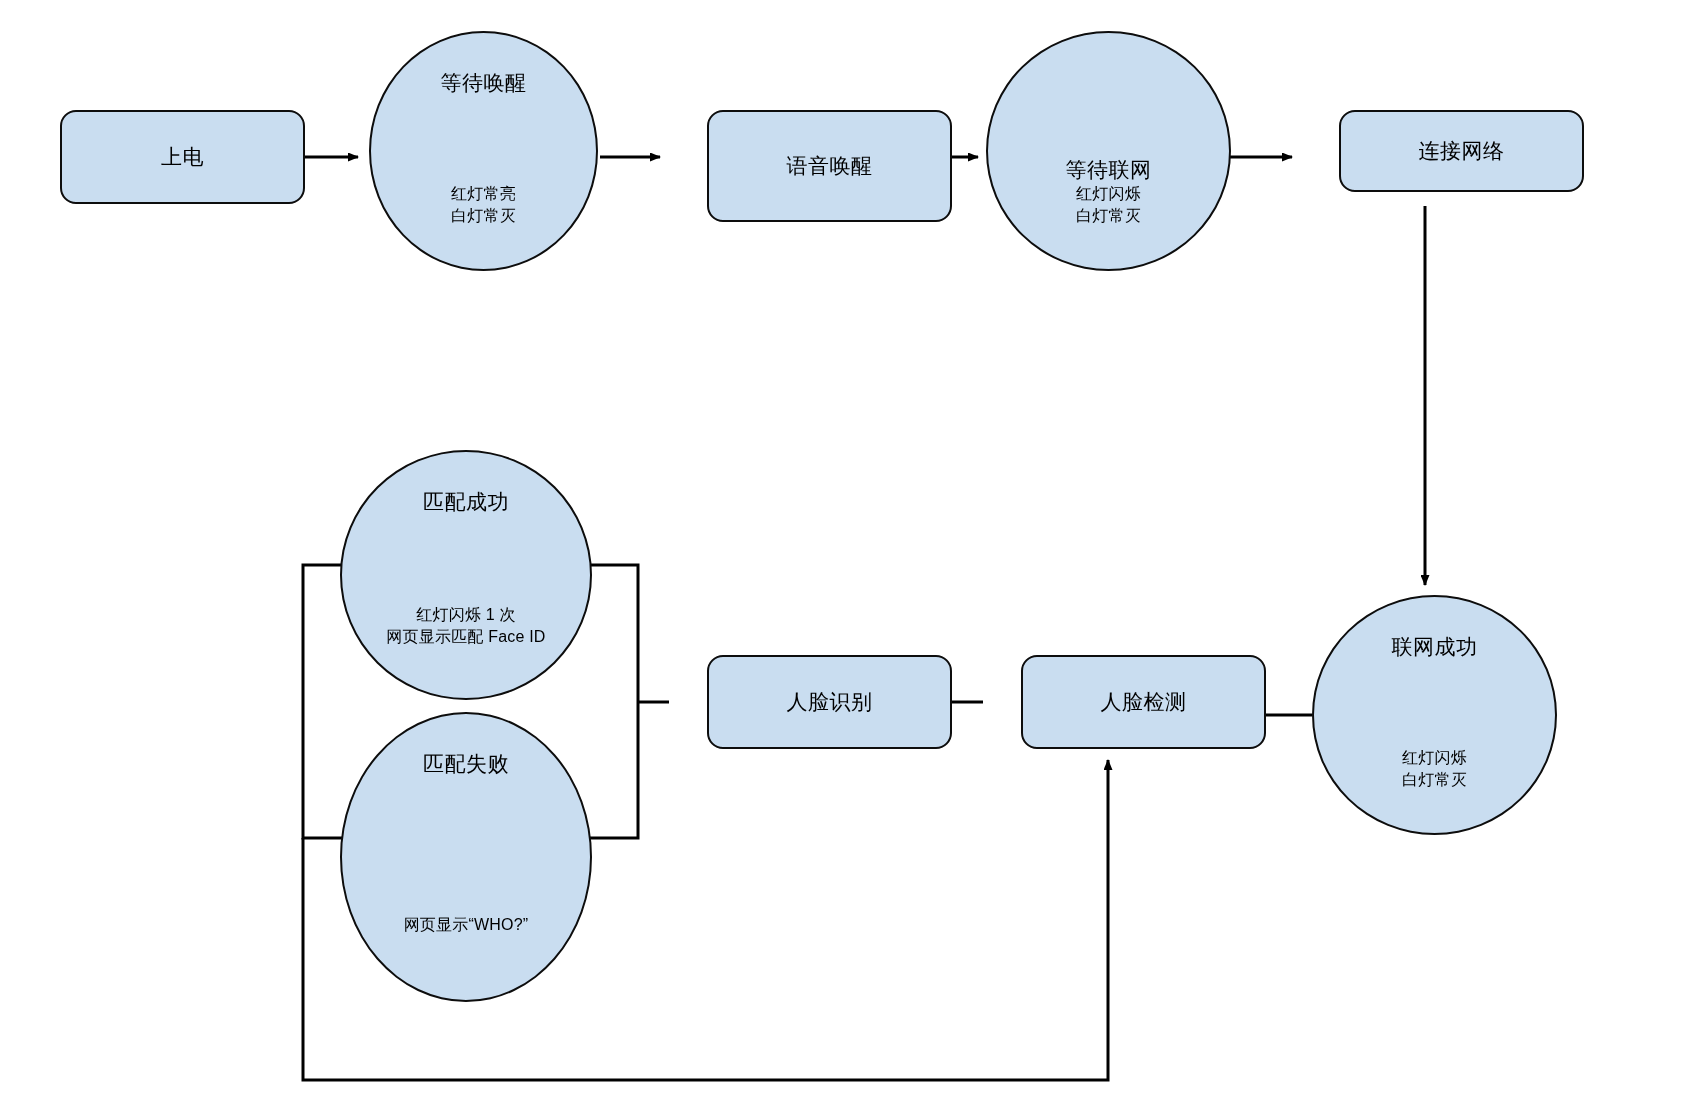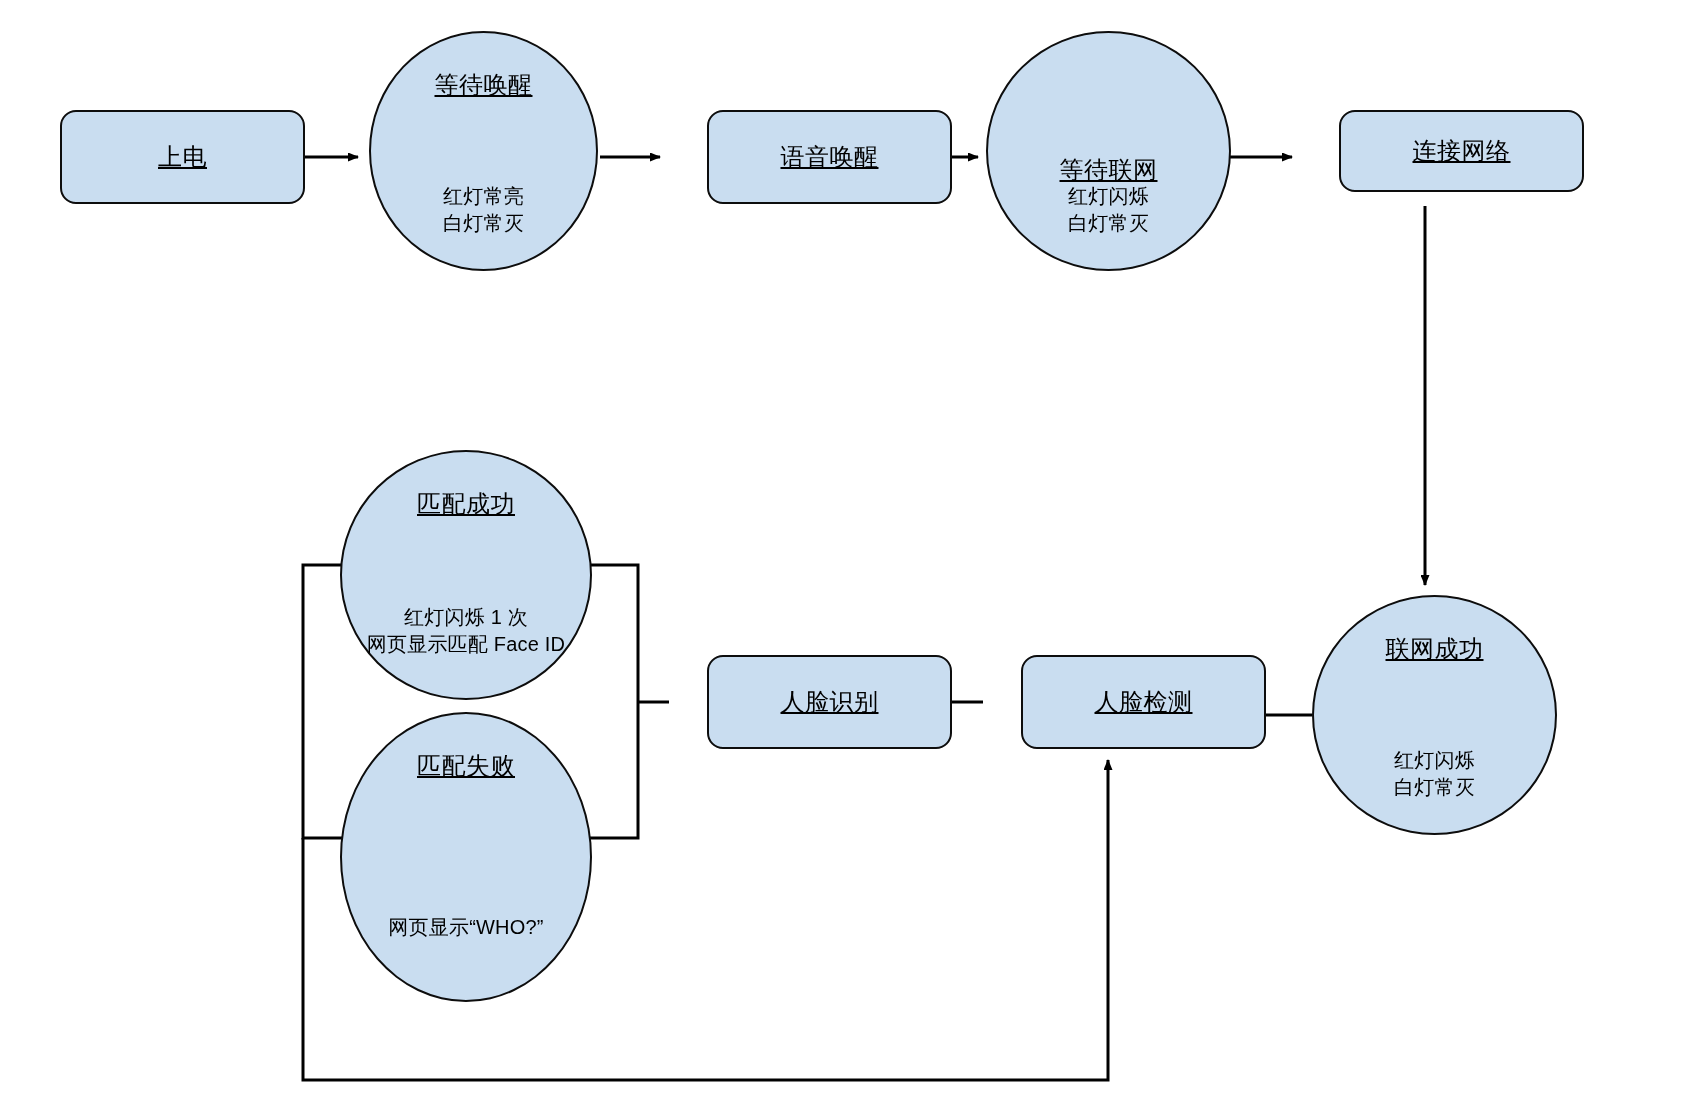--- a/index.html
+++ b/index.html
@@ -35,28 +35,27 @@
     color: #000000;
   }
   .node.box {
     border-radius: 16px;
     margin-left: 36px;
   }
   .node.circle {
     border-radius: 50%;
   }
   .node .title {
-    font-size: 24px;
+    font-size: 21px;
     line-height: 1.15;
     letter-spacing: 0.5px;
     white-space: nowrap;
-    text-decoration: underline;
   }
   .node .sub {
-    font-size: 20px;
+    font-size: 16px;
     line-height: 1.35;
     white-space: pre-line;
     letter-spacing: 0.2px;
   }
   
   .node.circle {
     justify-content: flex-start;
     padding-top: 38px;
   }
   .node.circle .sub {
@@ -99,21 +98,21 @@
   <div class="node box" style="left:24px; top:110px; width:245px; height:94px;">
     <div class="title">上电</div>
   </div>
 
   <div class="node circle" style="left:369px; top:31px; width:229px; height:240px;">
     <div class="title">等待唤醒</div>
     <div class="sub" style="top:150px;">红灯常亮
 白灯常灭</div>
   </div>
 
-  <div class="node box" style="left:671px; top:110px; width:245px; height:94px;">
+  <div class="node box" style="left:671px; top:110px; width:245px; height:112px;">
     <div class="title">语音唤醒</div>
   </div>
 
   <div class="node circle" style="left:986px; top:31px; width:245px; height:240px;justify-content:center;">
     <div class="title">等待联网</div>
     <div class="sub" style="top:150px;">红灯闪烁
 白灯常灭</div>
   </div>
 
   <div class="node box" style="left:1303px; top:110px; width:245px; height:82px;">

